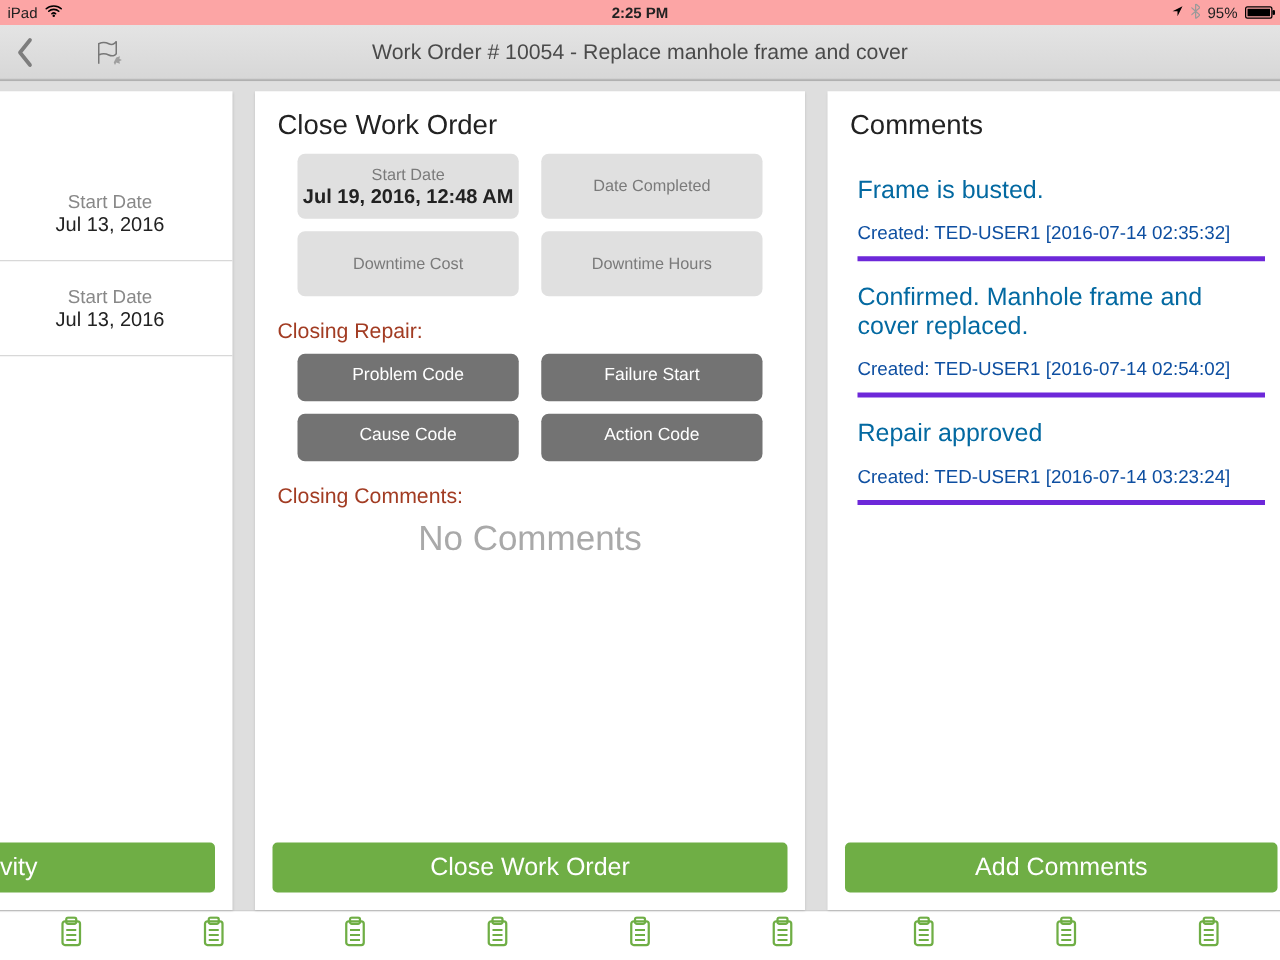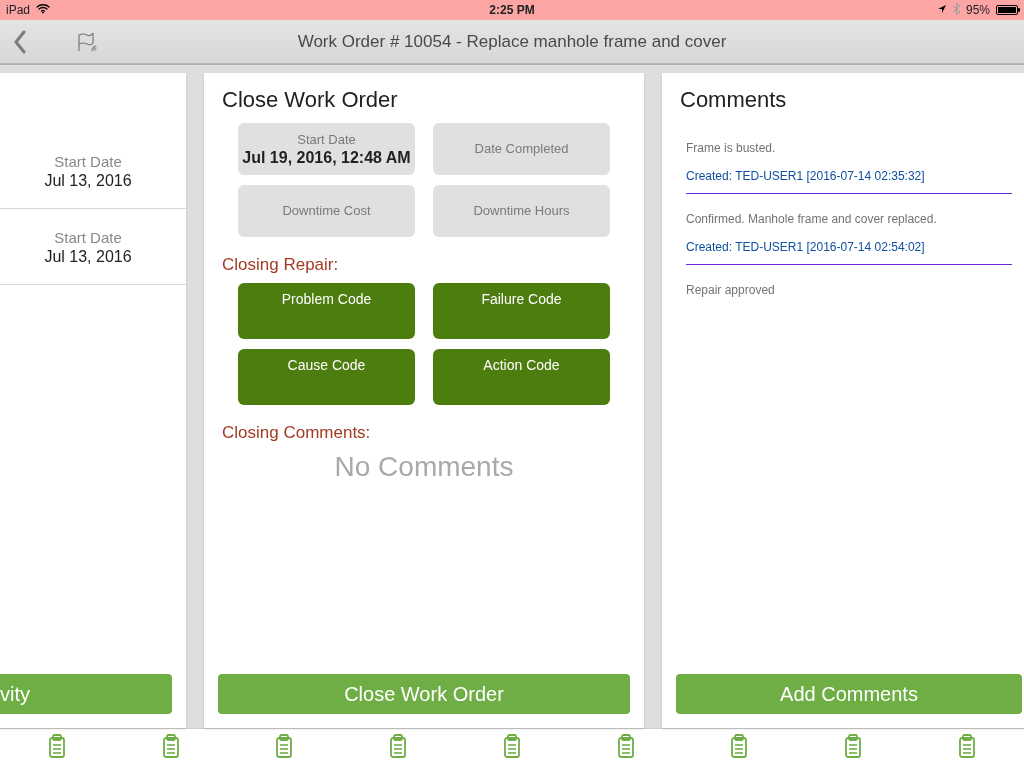--- a/index.html
+++ b/index.html
@@ -89,43 +89,43 @@
     display:flex; flex-direction:column; align-items:center; justify-content:center;
     padding:4px;
   }
   .gray-box .lbl { color:#7a7a7a; font-size:13px; }
   .gray-box .val { color:#222; font-size:16px; font-weight:600; margin-top:2px;}
   .section-label {
     color:#a23c23; font-size:17px; padding: 8px 18px 8px 18px;
   }
   .blue-row { display:flex; gap:18px; padding:0 34px; margin-bottom:10px;}
   .blue-box {
-    background:#4d7c0f; color:#fff; border-radius:6px; flex:1; height:56px;
+    background:#737373; color:#fff; border-radius:6px; flex:1; height:38px;
     display:flex; align-items:flex-start; justify-content:center;
     padding-top:8px; font-size:14px;
   }
   .no-comments {
     color:#a9a9a9; font-size:28px; text-align:center; 
     font-weight:300;
   }
   .green-btn {
     background:#6fae45; color:#fff; font-size:20px; height:40px;
     display:flex; align-items:center; justify-content:center;
     border-radius:4px; margin:0 14px 14px 14px;
   }
   .green-btn.cut-left { margin-left:-10px; border-top-left-radius:0; border-bottom-left-radius:0; padding-left:10px; justify-content:flex-start; text-indent:0;}
   .panel .bottom-anchor { margin-top:auto; }
   
   .comment {
     padding: 18px 24px 0 24px;
   }
-  .comment-text { font-size:12px; color:#737373; margin-bottom:14px;}
+  .comment-text { font-size:20px; color:#0369a1; margin-bottom:14px;}
   .comment-meta {
-    font-size:12px; color:#0e4fa1;
-    border-bottom:1px solid #6d28d9;
+    font-size:15px; color:#0e4fa1;
+    border-bottom:4px solid #6d28d9;
     padding-bottom:10px;
   }
   
   .tab-bar {
     height:40px;
     background:#fff;
     border-top:1px solid #d0d0d0;
     display:flex;
     justify-content:space-around;
     align-items:center;
@@ -220,21 +220,21 @@
         <span class="lbl">Downtime Hours</span>
         <span class="val"></span>
       </div>
     </div>
     <div class="section-label">Closing Repair:</div>
     <div class="blue-row">
       <div class="blue-box">
           <span>Problem Code</span>
         </div>
       <div class="blue-box">
-          <span>Failure Code</span>
+          <span>Failure Start</span>
         </div>
     </div>
     <div class="blue-row">
       <div class="blue-box">
           <span>Cause Code</span>
         </div>
       <div class="blue-box">
           <span>Action Code</span>
         </div>
     </div>
@@ -251,20 +251,21 @@
     <div class="comment">
       <div class="comment-text">Frame is busted.</div>
       <div class="comment-meta">Created: TED-USER1 [2016-07-14 02:35:32]</div>
     </div>
     <div class="comment">
       <div class="comment-text">Confirmed.  Manhole frame and cover replaced.</div>
       <div class="comment-meta">Created: TED-USER1 [2016-07-14 02:54:02]</div>
     </div>
     <div class="comment">
       <div class="comment-text">Repair approved</div>
+      <div class="comment-meta">Created: TED-USER1 [2016-07-14 03:23:24]</div>
     </div>
     <div class="bottom-anchor"></div>
     <div class="green-btn">
       <span>Add Comments</span>
     </div>
   </div>
 </div>
 
 <div class="tab-bar">
   <span class="clip"><svg width="20" height="26" viewBox="0 0 20 26">

